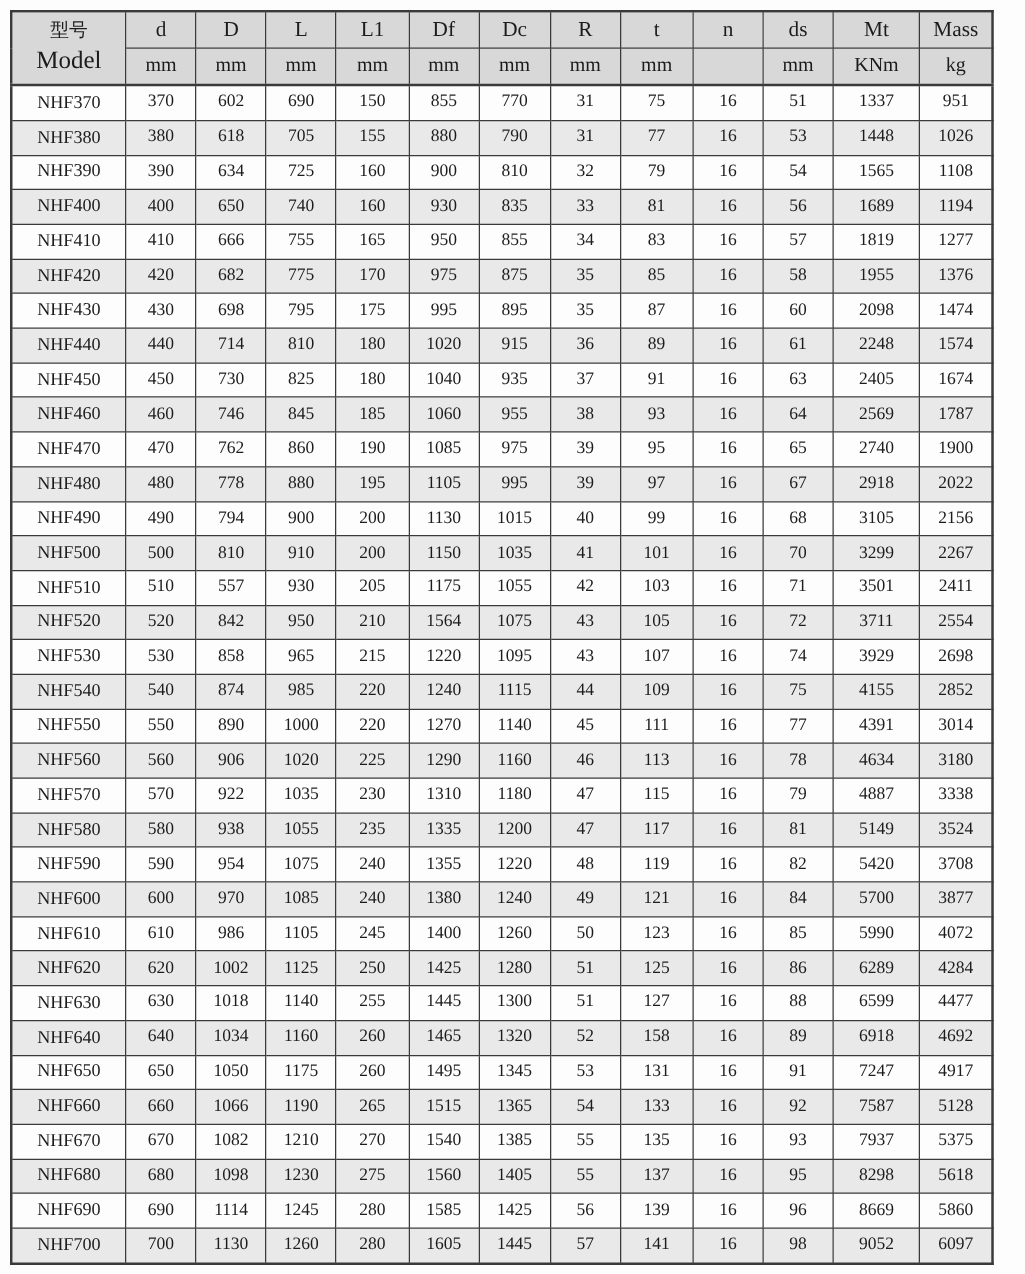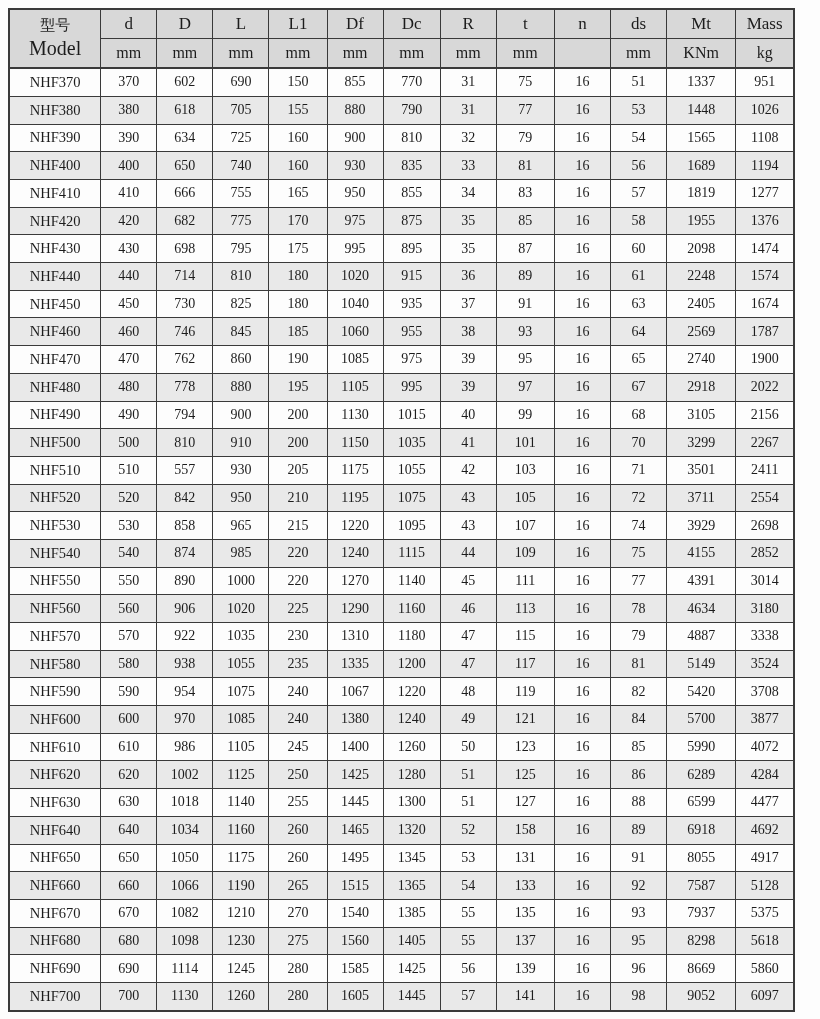--- a/index.html
+++ b/index.html
@@ -335,21 +335,21 @@
           <td>71</td>
           <td>3501</td>
           <td>2411</td>
         </tr>
         <tr class="shade">
           <td class="model">NHF520</td>
           <td>520</td>
           <td>842</td>
           <td>950</td>
           <td>210</td>
-          <td>1195</td>
+          <td>1564</td>
           <td>1075</td>
           <td>43</td>
           <td>105</td>
           <td>16</td>
           <td>72</td>
           <td>3711</td>
           <td>2554</td>
         </tr>
         <tr>
           <td class="model">NHF530</td>
@@ -440,21 +440,21 @@
           <td>81</td>
           <td>5149</td>
           <td>3524</td>
         </tr>
         <tr>
           <td class="model">NHF590</td>
           <td>590</td>
           <td>954</td>
           <td>1075</td>
           <td>240</td>
-          <td>1067</td>
+          <td>1355</td>
           <td>1220</td>
           <td>48</td>
           <td>119</td>
           <td>16</td>
           <td>82</td>
           <td>5420</td>
           <td>3708</td>
         </tr>
         <tr class="shade">
           <td class="model">NHF600</td>
@@ -536,21 +536,21 @@
           <td>650</td>
           <td>1050</td>
           <td>1175</td>
           <td>260</td>
           <td>1495</td>
           <td>1345</td>
           <td>53</td>
           <td>131</td>
           <td>16</td>
           <td>91</td>
-          <td>8055</td>
+          <td>7247</td>
           <td>4917</td>
         </tr>
         <tr class="shade">
           <td class="model">NHF660</td>
           <td>660</td>
           <td>1066</td>
           <td>1190</td>
           <td>265</td>
           <td>1515</td>
           <td>1365</td>

